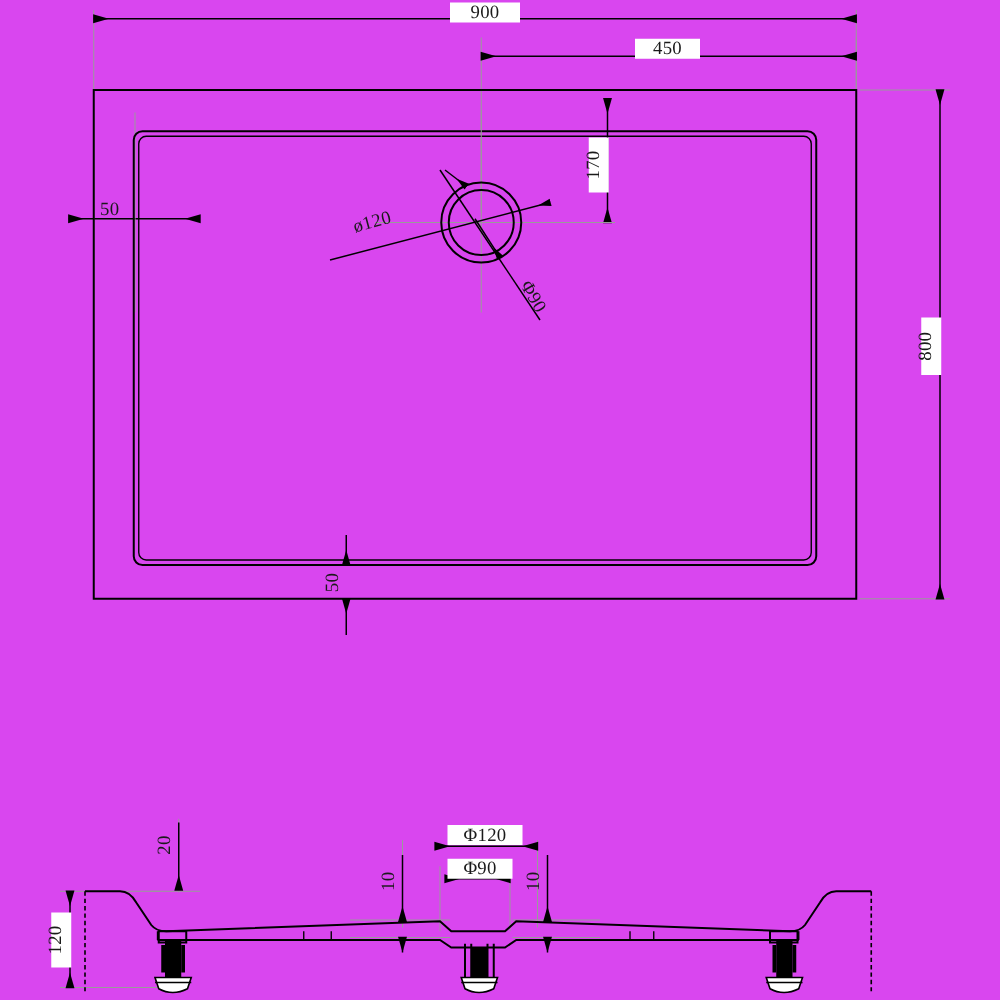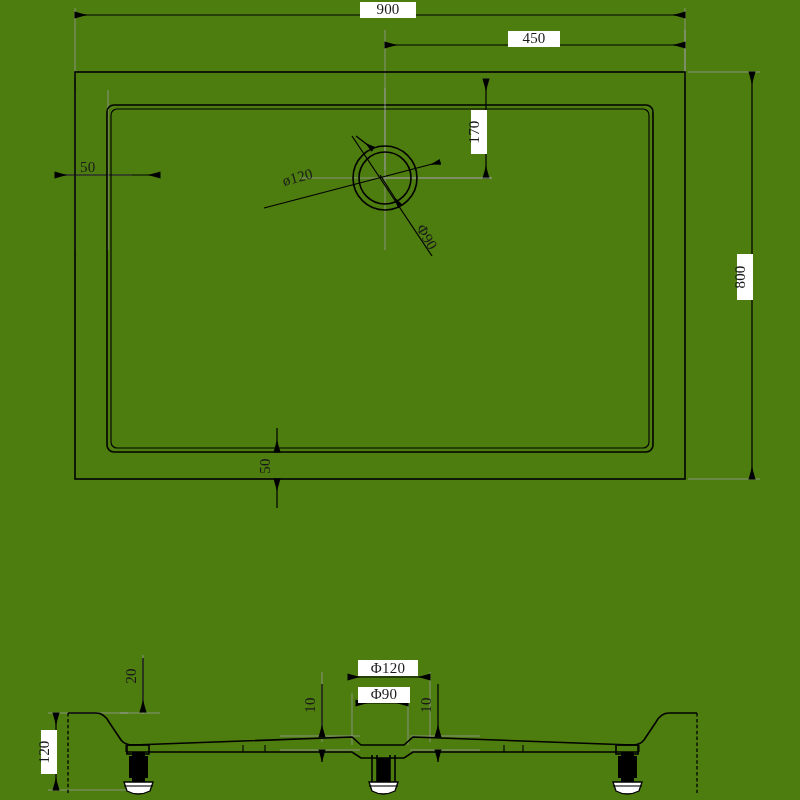--- a/index.html
+++ b/index.html
@@ -11,21 +11,21 @@
   body {
     width: 800px;
     height: 800px;
     font-family: "Liberation Serif", "DejaVu Serif", serif;
     overflow: hidden;
   }
   #drawing-root {
     position: relative;
     width: 800px;
     height: 800px;
-    background: #4d7c0f;
+    background: #d946ef;
   }
   svg#tech-drawing {
     display: block;
     width: 800px;
     height: 800px;
   }
   .obj      { fill: none; stroke: #000000; stroke-width: 1.6; }
   .obj-thin { fill: none; stroke: #000000; stroke-width: 1.1; }
   .hidden-ln{ fill: none; stroke: #000000; stroke-width: 1.3; stroke-dasharray: 3.5 2.4; }
   .dim      { fill: none; stroke: #000000; stroke-width: 1.2; }

